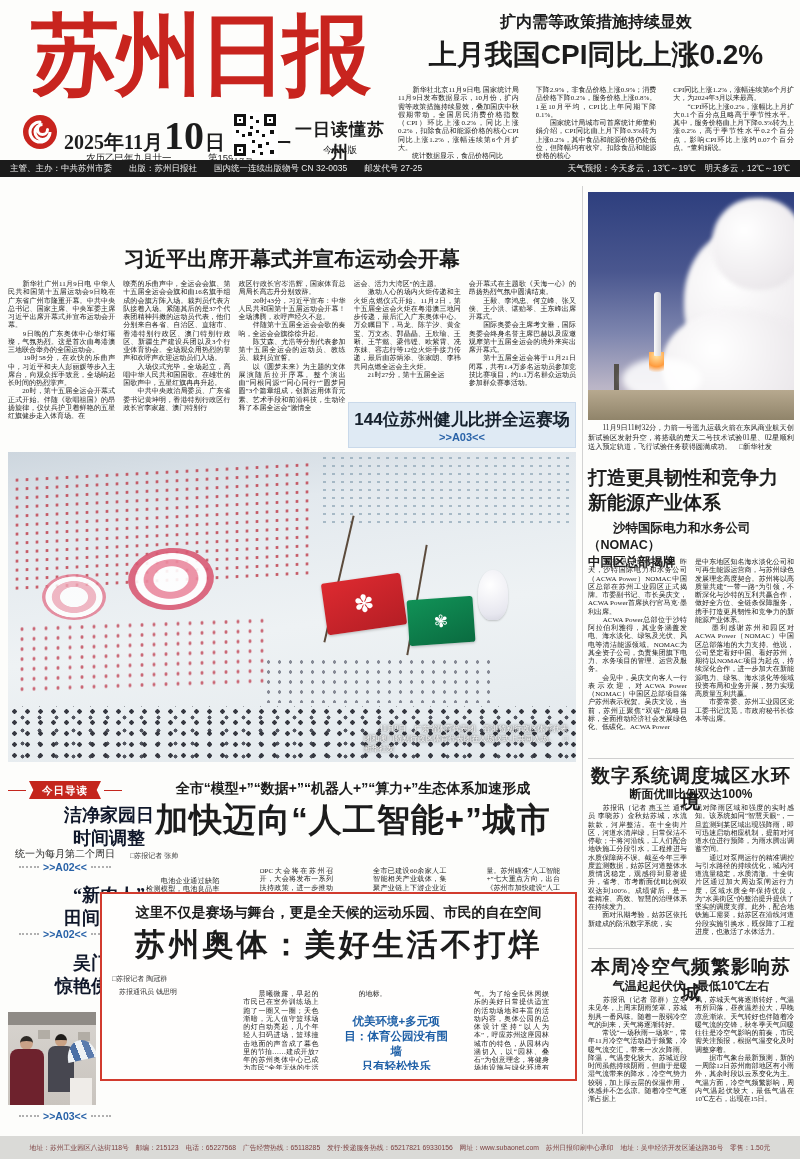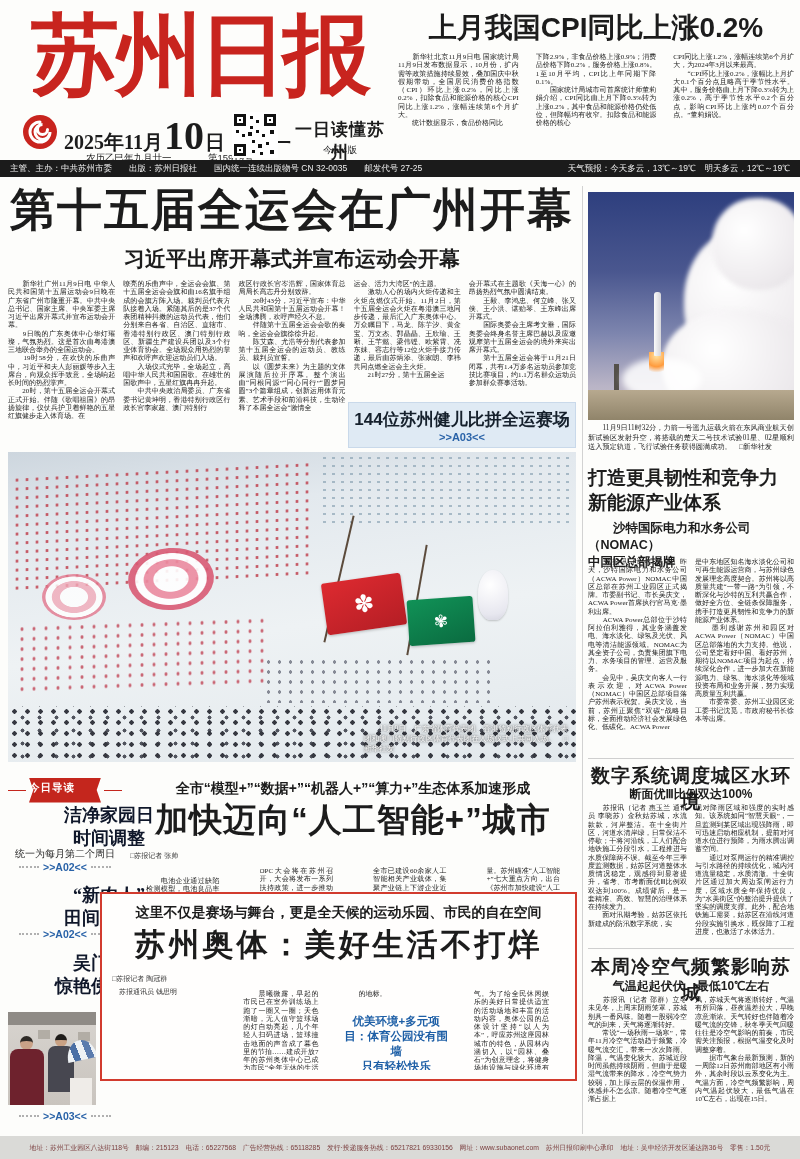--- a/index.html
+++ b/index.html
@@ -19,21 +19,21 @@
     font-family:"Liberation Sans",sans-serif;letter-spacing:1px;}
   .pages-today{left:288px;top:144px;width:104px;font-size:9.5px;text-align:center;font-family:"Liberation Sans",sans-serif;}
   
   .cpi{left:398px;top:6px;width:396px;height:152px;}
   .cpi .kicker{font-size:16px;font-weight:bold;text-align:center;font-family:"Liberation Sans",sans-serif;margin-top:6px;}
   .cpi .headline{font-size:28px;font-weight:bold;text-align:center;font-family:"Liberation Sans",sans-serif;
     margin-top:3px;letter-spacing:0px;}
   .bodyflex{display:flex;gap:8px;}
   .bodyflex p{flex:1;margin:0;font-size:7px;line-height:1.18;text-align:justify;white-space:pre-line;
     overflow:hidden;font-family:"Liberation Serif",serif;color:#202020;}
-  .cpi .bodyflex{margin-top:6px;height:86px;gap:17px;}
+  .cpi .bodyflex{margin-top:12px;height:86px;gap:17px;}
   
   .infobar{left:0;top:160px;width:800px;height:17px;background:#1b1b1b;display:flex;justify-content:space-between;
     align-items:center;padding:0 10px;box-sizing:border-box;font-size:8.5px;color:#f0f0f0;
     font-family:"Liberation Sans",sans-serif;white-space:nowrap;}
   
   .games-headline{left:8px;top:182px;width:568px;font-size:45px;font-weight:900;text-align:center;
     letter-spacing:2px;line-height:1.25;}
   .games-subhead{left:8px;top:245px;width:568px;font-size:21px;font-weight:bold;text-align:center;
     font-family:"Liberation Sans",sans-serif;}
   .games-body{left:8px;top:280px;width:568px;height:168px;}
@@ -72,22 +72,22 @@
     background:radial-gradient(circle at 40% 30%,#ffffff,#e7e7ef 75%,#d3d3de);box-shadow:0 1px 2px rgba(0,0,0,.2);}
   .crowd-bottom{left:0;top:254px;width:568px;height:56px;opacity:.9;
     background-image:radial-gradient(circle,#23252e 2px,rgba(0,0,0,0) 2.4px),
                      radial-gradient(circle,#41444f 1.8px,rgba(0,0,0,0) 2.2px);
     background-size:13px 11px,17px 13px;background-position:0 0,6px 5px;}
   .photo1-caption{right:8px;bottom:8px;width:204px;font-size:7.5px;line-height:1.35;color:#ffffff;
     text-align:justify;white-space:pre-line;text-shadow:0 0 2px rgba(0,0,0,.65),0 0 4px rgba(0,0,0,.4);}
   
   .ribbon-row{left:8px;top:780px;width:114px;height:20px;display:flex;align-items:center;gap:3px;}
   .ribbon-line{flex:1;border-top:1px solid #c4261d;}
-  .ribbon{width:72px;height:25px;background:#c4261d;color:#fff;font-size:10.5px;font-weight:bold;
-    text-align:left;line-height:18px;font-family:"Liberation Sans",sans-serif;
+  .ribbon{width:72px;height:18px;background:#c4261d;color:#fff;font-size:10.5px;font-weight:bold;
+    text-align:center;line-height:18px;font-family:"Liberation Sans",sans-serif;
     clip-path:polygon(0 0,100% 0,94% 50%,100% 100%,0 100%,6% 50%);letter-spacing:1px;}
   .side-title{left:8px;width:114px;font-size:18px;font-weight:900;text-align:center;line-height:1.3;
     white-space:pre-line;color:#0f172a;margin-left:44px;}
   .side-sub{left:8px;width:114px;font-size:10px;text-align:center;font-family:"Liberation Sans",sans-serif;color:#222;}
   .pageref{left:8px;width:114px;display:flex;align-items:center;justify-content:center;gap:4px;}
   .pageref .dots{width:20px;border-top:2px dotted #b0b0b0;}
   .pageref .txt{color:#2a63a8;font-weight:bold;font-size:10.5px;font-family:"Liberation Sans",sans-serif;white-space:nowrap;}
   .photo2{left:8px;top:1012px;width:88px;height:93px;overflow:hidden;
     background:linear-gradient(#d8d4cf,#c9c4be);}
   .photo2 .ceil{left:0;top:0;width:88px;height:13px;background:#8f8b86;}
@@ -196,37 +196,37 @@
           <rect x="28" y="40" width="3" height="3"></rect>
           <rect x="38" y="38" width="4" height="4"></rect>
       </g>
     </svg>
   </div>
 
   <div class="abs slogan">一日读懂苏州</div>
   <div class="abs pages-today">今日4版</div>
 
   <div class="abs cpi">
+    <div class="kicker">扩内需等政策措施持续显效</div>
     <div class="headline">上月我国CPI同比上涨0.2%</div>
     <div class="bodyflex">
       <p>　　新华社北京11月9日电 国家统计局11月9日发布数据显示，10月份，扩内需等政策措施持续显效，叠加国庆中秋假期带动，全国居民消费价格指数（CPI）环比上涨0.2%，同比上涨0.2%，扣除食品和能源价格的核心CPI同比上涨1.2%，涨幅连续第6个月扩大。
 　　统计数据显示，食品价格同比</p>
       <p>下降2.9%，非食品价格上涨0.9%；消费品价格下降0.2%，服务价格上涨0.8%。1至10月平均，CPI比上年同期下降0.1%。
 　　国家统计局城市司首席统计师董莉娟介绍，CPI同比由上月下降0.3%转为上涨0.2%，其中食品和能源价格仍处低位，但降幅均有收窄。扣除食品和能源价格的核心</p>
       <p>CPI同比上涨1.2%，涨幅连续第6个月扩大，为2024年3月以来最高。
 　　“CPI环比上涨0.2%，涨幅比上月扩大0.1个百分点且略高于季节性水平。其中，服务价格由上月下降0.3%转为上涨0.2%，高于季节性水平0.2个百分点，影响CPI环比上涨约0.07个百分点。”董莉娟说。</p>
     </div>
   </div>
 
   <div class="abs infobar">
     <span>主管、主办：中共苏州市委　　出版：苏州日报社　　国内统一连续出版物号 CN 32-0035　　邮发代号 27-25</span>
     <span>天气预报：今天多云，13℃～19℃　明天多云，12℃～19℃</span>
   </div>
 
-  <div class="abs games-headline">第十五届全运会在广州开幕</div>
   <div class="abs games-subhead">习近平出席开幕式并宣布运动会开幕</div>
   <div class="abs games-body bodyflex">
     <p>　　新华社广州11月9日电 中华人民共和国第十五届运动会9日晚在广东省广州市隆重开幕。中共中央总书记、国家主席、中央军委主席习近平出席开幕式并宣布运动会开幕。
 　　9日晚的广东奥体中心华灯璀璨，气氛热烈。这是首次由粤港澳三地联合举办的全国运动会。
 　　19时58分，在欢快的乐曲声中，习近平和夫人彭丽媛等步入主席台，向观众挥手致意，全场响起长时间的热烈掌声。
 　　20时，第十五届全运会开幕式正式开始。伴随《歌唱祖国》的昂扬旋律，仪仗兵护卫着鲜艳的五星红旗健步走入体育场。在</p>
     <p>嘹亮的乐曲声中，全运会会旗、第十五届全运会会旗和由16名旗手组成的会旗方阵入场。裁判员代表方队接着入场。紧随其后的是37个代表团精神抖擞的运动员代表，他们分别来自各省、自治区、直辖市、香港特别行政区、澳门特别行政区、新疆生产建设兵团以及3个行业体育协会。全场观众用热烈的掌声和欢呼声欢迎运动员们入场。
 　　入场仪式完毕，全场起立，高唱中华人民共和国国歌。在雄壮的国歌声中，五星红旗冉冉升起。
 　　中共中央政治局委员、广东省委书记黄坤明，香港特别行政区行政长官李家超、澳门特别行</p>
     <p>政区行政长官岑浩辉，国家体育总局局长高志丹分别致辞。

